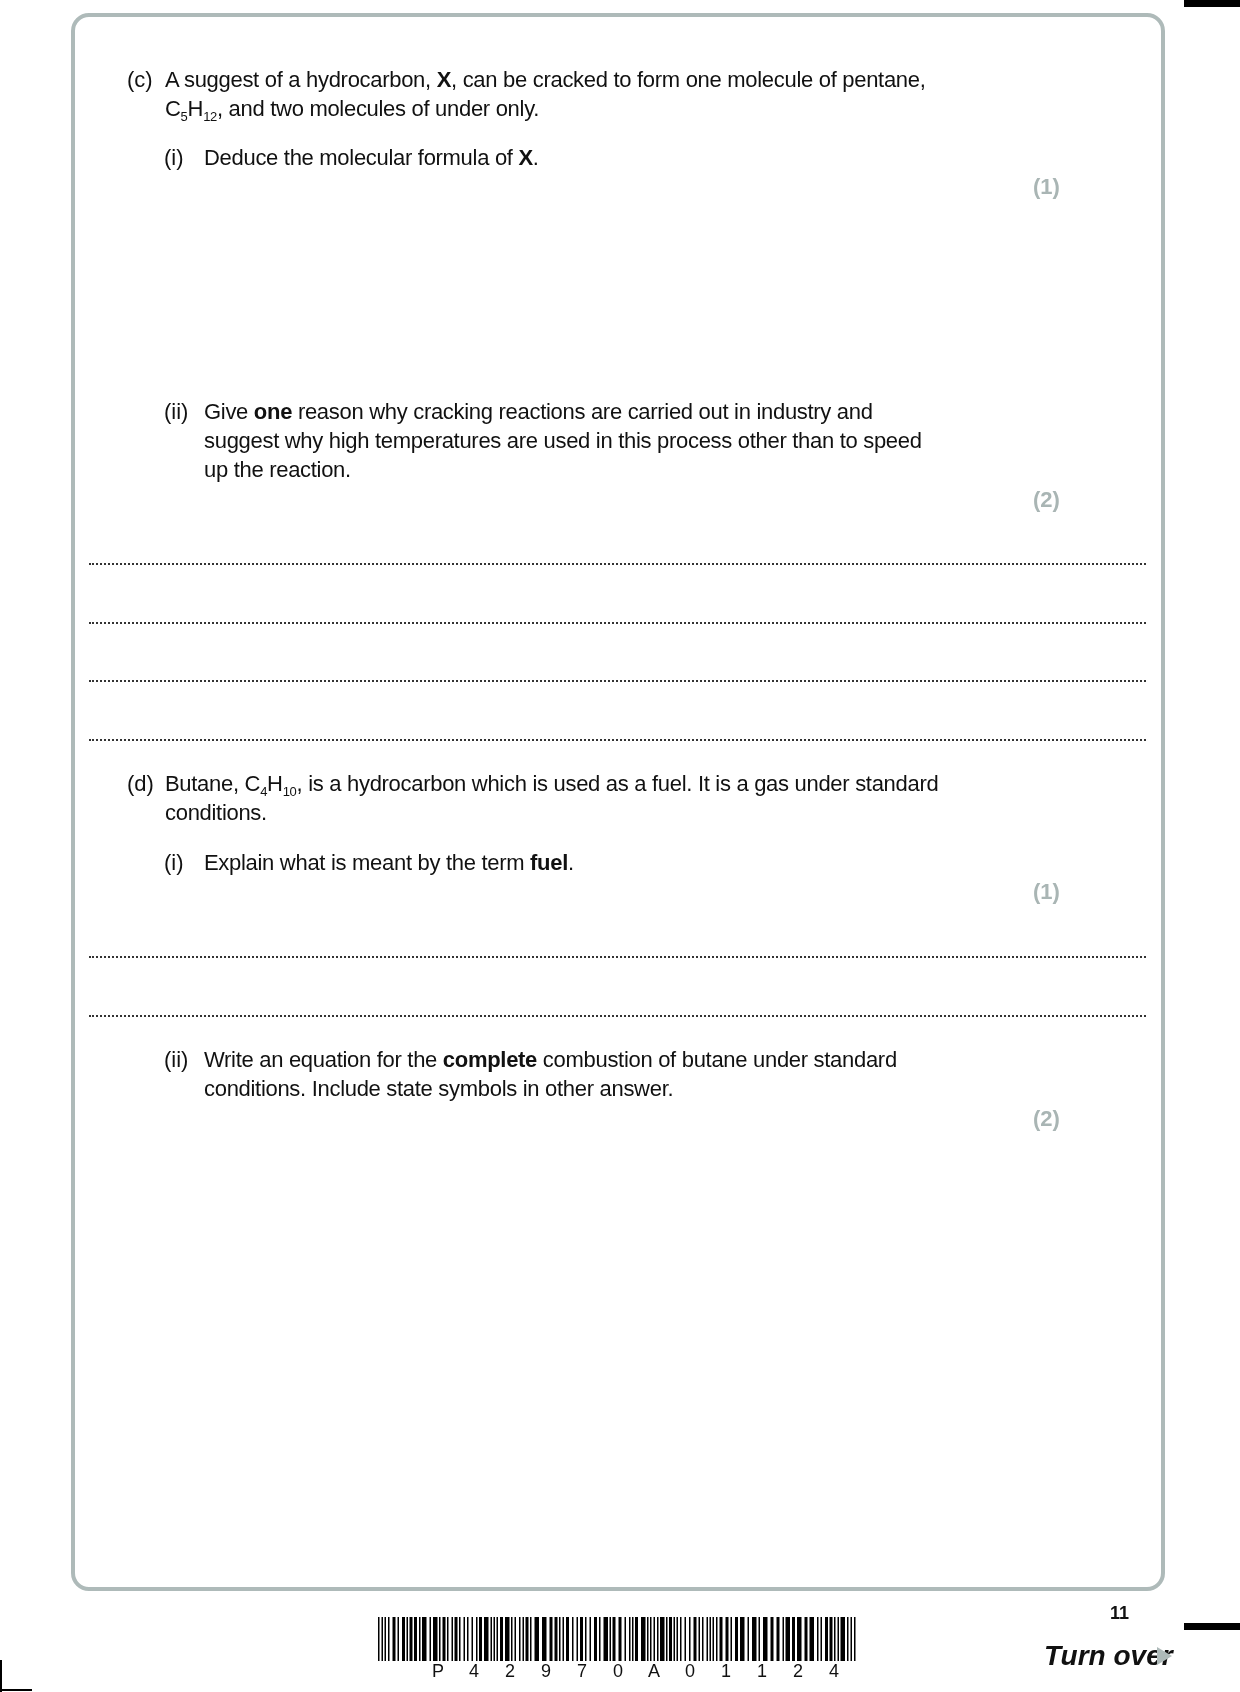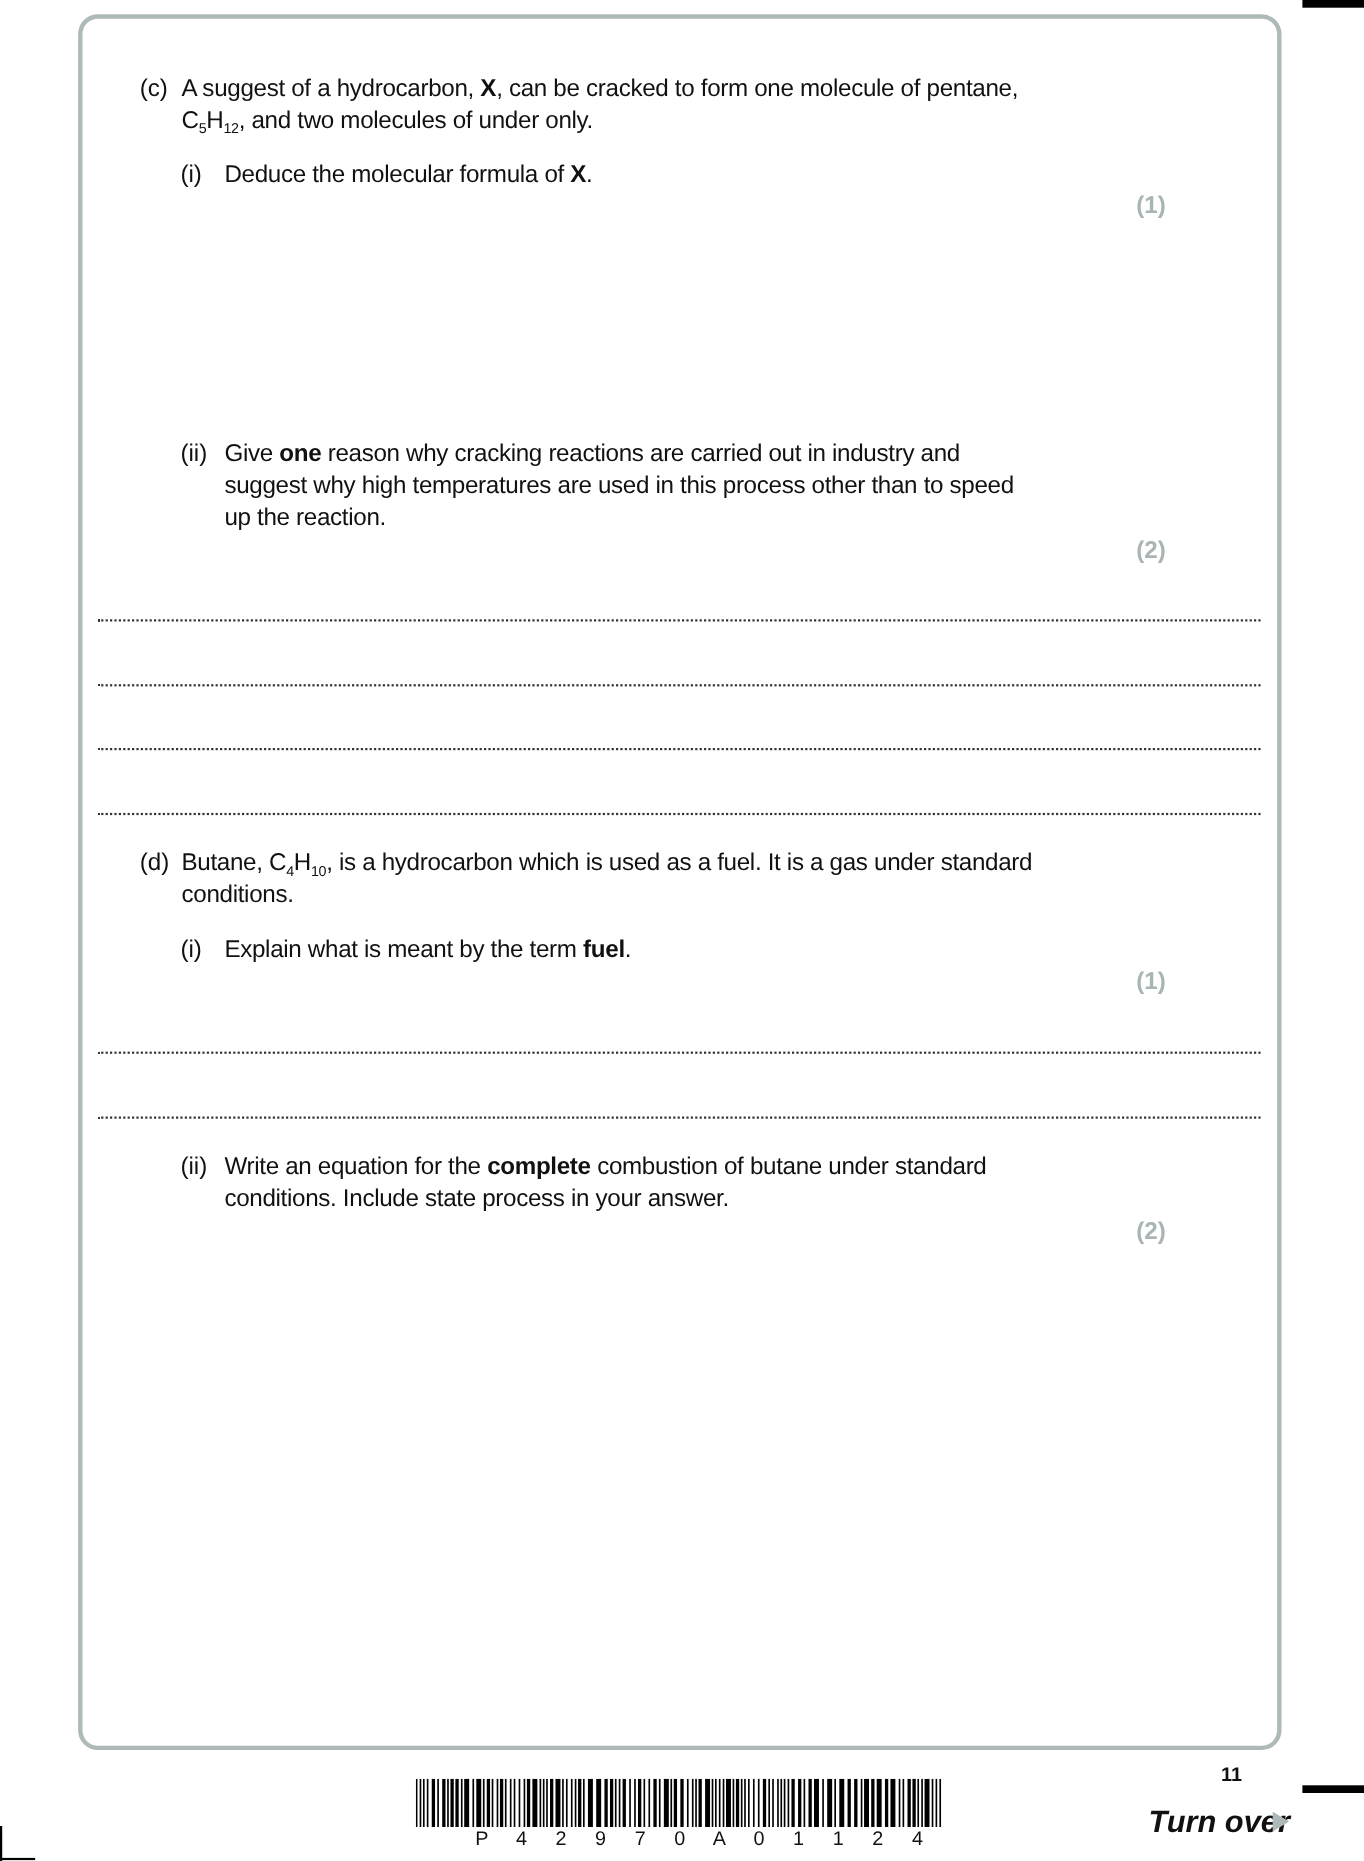--- a/index.html
+++ b/index.html
@@ -79,21 +79,21 @@
 
 <span class="lbl" style="left:164px; top:848px;">(i)</span>
 <div class="txt" style="left:204px; top:848px;"><span>Explain what is meant by the term </span><b>fuel</b><span>.</span></div>
 <span class="marks" style="left:1033px; top:877px;">(1)</span>
 
 <div class="dotline" style="top:956px;"></div>
 <div class="dotline" style="top:1015px;"></div>
 
 <span class="lbl" style="left:164px; top:1045px;">(ii)</span>
 <div class="txt" style="left:204px; top:1045px;"><span>Write an equation for the </span><b>complete</b><span> combustion of butane under standard</span></div>
-<div class="txt" style="left:204px; top:1074px;">conditions.  Include state process in your answer.</div>
+<div class="txt" style="left:204px; top:1074px;">conditions.  Include state symbols in other answer.</div>
 <span class="marks" style="left:1033px; top:1104px;">(2)</span>
 <div style="position:absolute; left:89px; top:1140px; width:1057px; height:430px;"></div>
 
 <svg class="barcode" viewBox="0 0 483 44" preserveAspectRatio="none">
     <rect x="0" y="0" width="1.5" height="44" fill="#000"></rect>
     <rect x="3.5" y="0" width="1.5" height="44" fill="#000"></rect>
     <rect x="6.5" y="0" width="1.5" height="44" fill="#000"></rect>
     <rect x="10" y="0" width="1.5" height="44" fill="#000"></rect>
     <rect x="14.5" y="0" width="3" height="44" fill="#000"></rect>
     <rect x="19.5" y="0" width="1.5" height="44" fill="#000"></rect>

